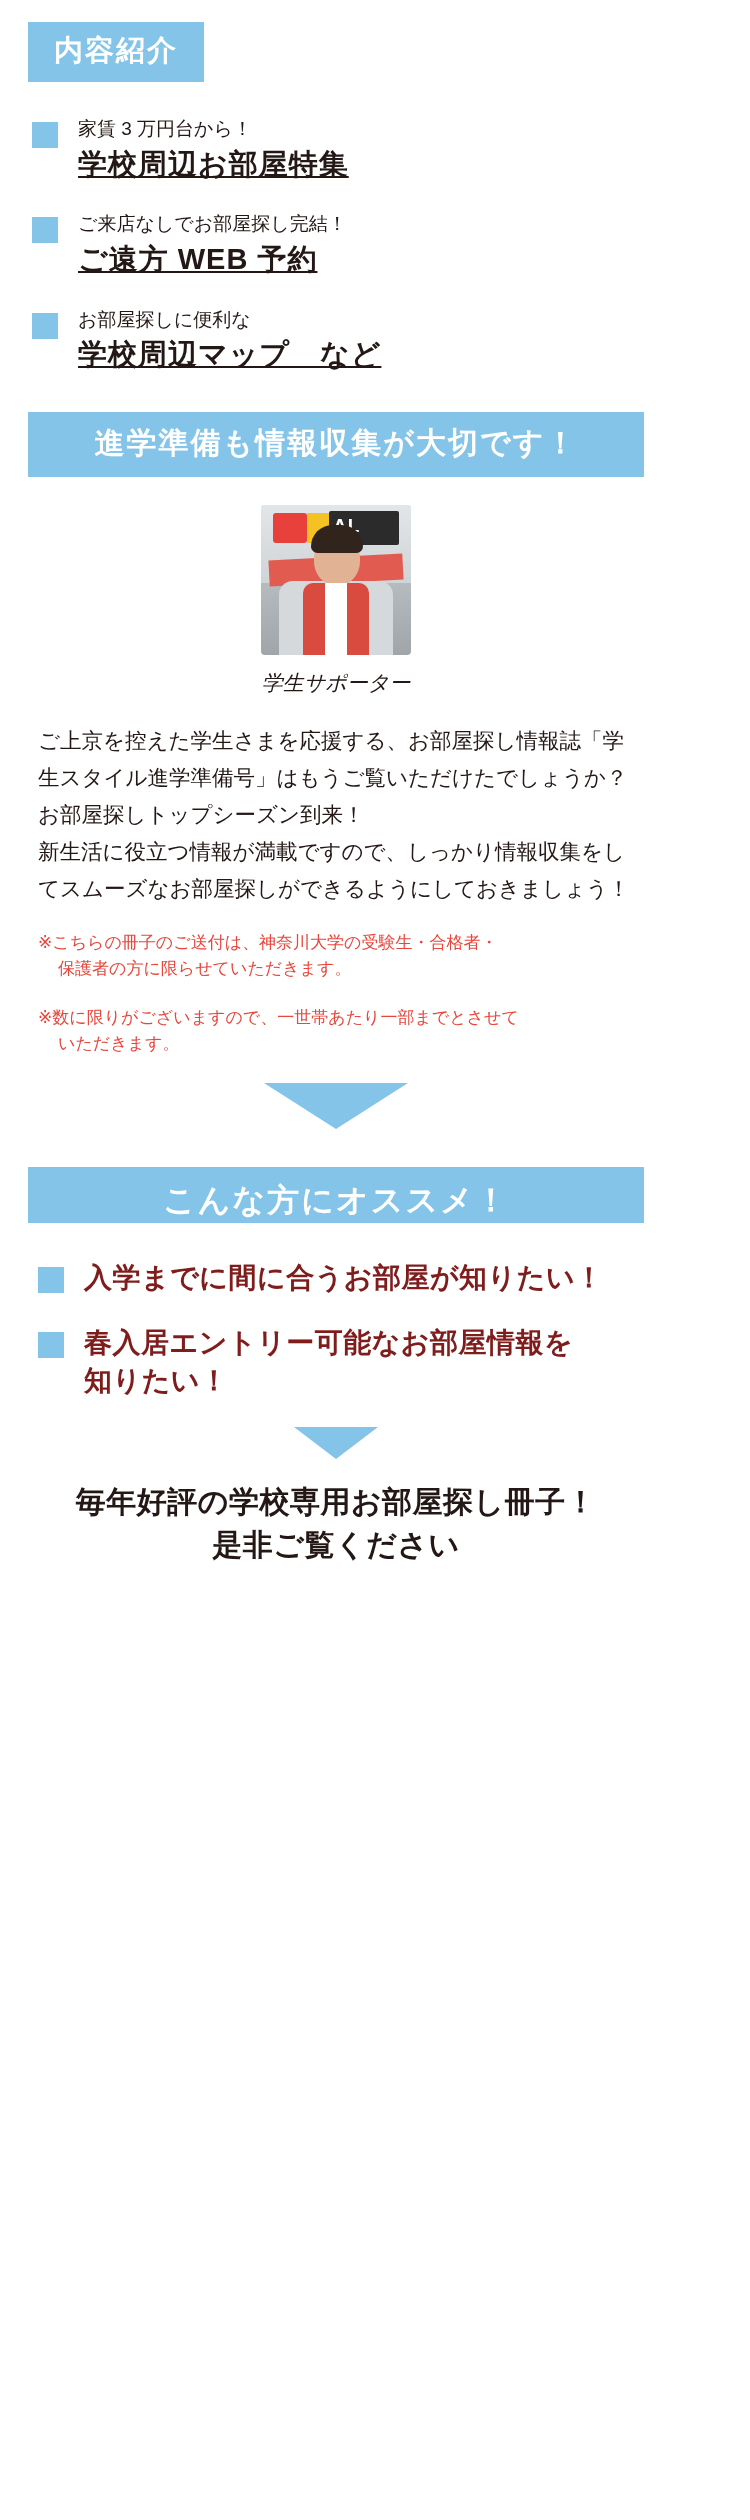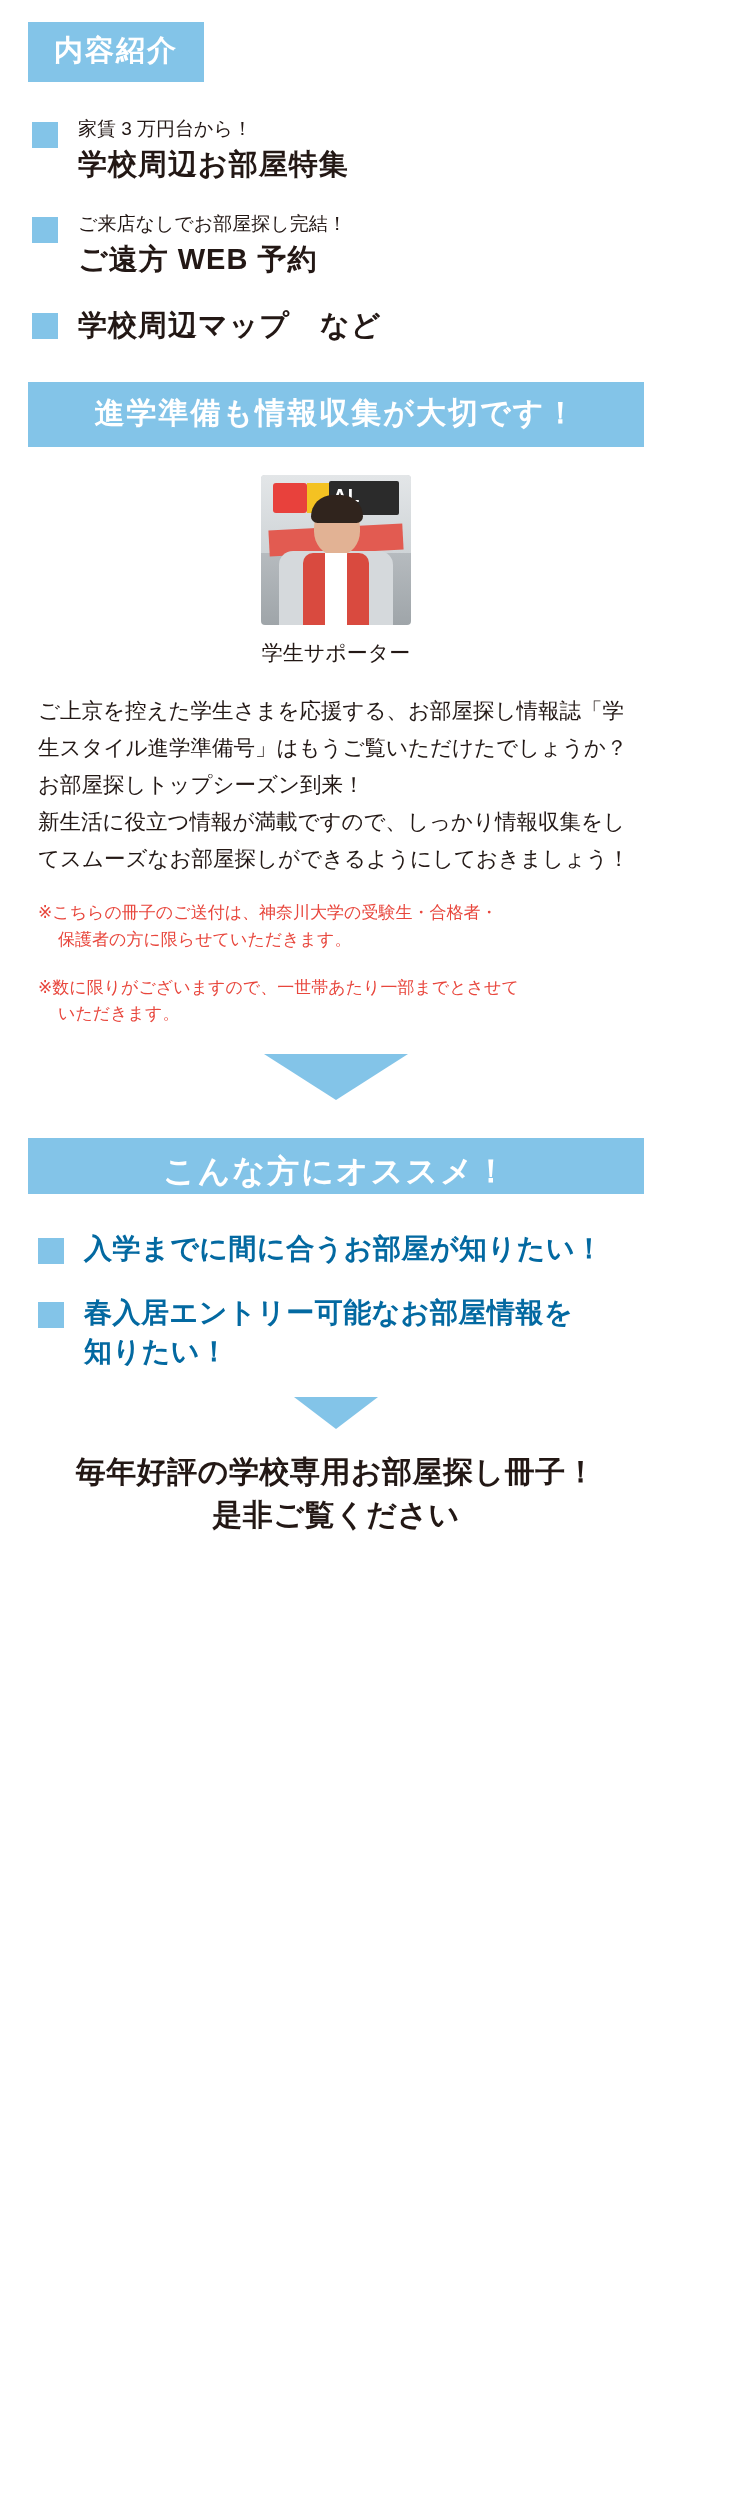--- a/index.html
+++ b/index.html
@@ -59,20 +59,21 @@
     line-height: 1.35;
     color: #231815;
     margin-bottom: 4px;
   }
   .feature-big {
     font-size: 29px;
     font-weight: bold;
     line-height: 1.3;
     color: #231815;
     letter-spacing: 1px;
+    text-decoration: underline;
   }
 
   
   .banner {
     background: #83c4e8;
     color: #ffffff;
     font-weight: bold;
     text-align: center;
     font-size: 30px;
     letter-spacing: 2px;
@@ -174,20 +175,21 @@
     position: absolute;
     left: 64px; top: 78px;
     width: 22px; height: 78px;
     background: #ffffff;
     z-index: 4;
   }
   .supporter-caption {
     margin-top: 14px;
     font-size: 21px;
     color: #231815;
+    font-style: italic;
   }
 
   
   .body-copy {
     margin: 26px 18px 0 18px;
     font-size: 21.5px;
     line-height: 1.72;
     color: #231815;
   }
   .note {
@@ -235,21 +237,21 @@
     background: #83c4e8;
     flex: 0 0 26px;
     margin-top: 8px;
   }
   .rec-text {
     margin-left: 20px;
     font-size: 28px;
     font-weight: bold;
     line-height: 1.38;
     letter-spacing: 0.5px;
-    color: #0369a1;
+    color: #7f1d1d;
   }
 
   
   .closing {
     text-align: center;
     margin-top: 22px;
     font-size: 30px;
     font-weight: bold;
     line-height: 1.42;
     letter-spacing: 0.5px;
@@ -279,20 +281,21 @@
       <div class="feature-square"></div>
       <div class="feature-texts">
         <div class="feature-small">ご来店なしでお部屋探し完結！</div>
         <div class="feature-big">ご遠方 WEB 予約</div>
       </div>
     </div>
 
     <div class="feature-item">
       <div class="feature-square"></div>
       <div class="feature-texts">
+        <div class="feature-small">お部屋探しに便利な</div>
         <div class="feature-big">学校周辺マップ　など</div>
       </div>
     </div>
 
   </div>
 
   
   <div class="banner">進学準備も情報収集が大切です！</div>
 
   

